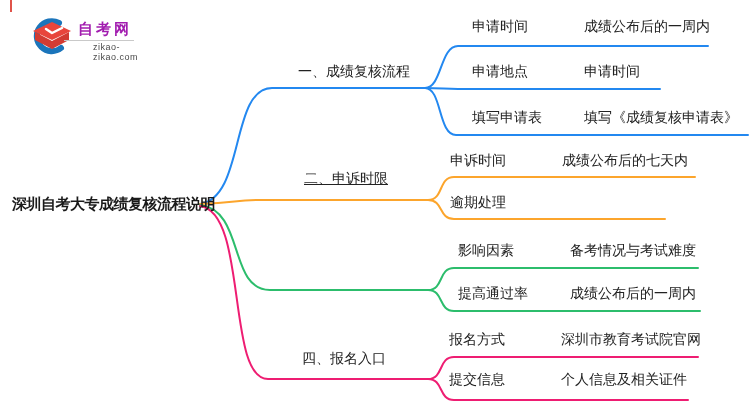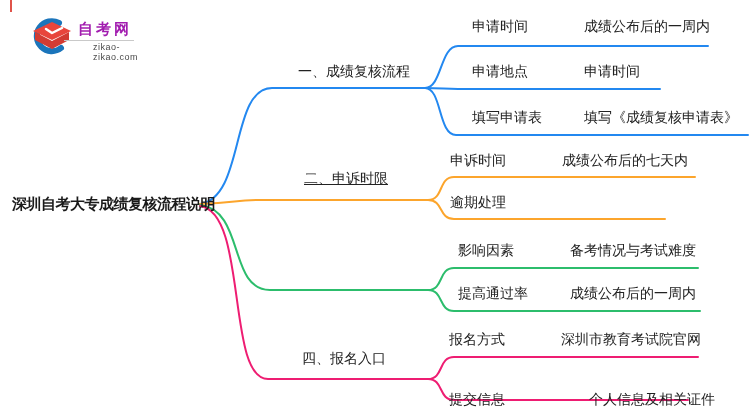--- a/index.html
+++ b/index.html
@@ -100,18 +100,18 @@
   <div class="node crow" style="left:458px;top:283px;">
     <span class="clabel">提高通过率</span>
     <span class="cvalue">成绩公布后的一周内</span>
   </div>
 
   <div class="node blabel" style="left:302px;top:348px;">四、报名入口</div>
   <div class="node crow" style="left:449px;top:329px;">
     <span class="clabel">报名方式</span>
     <span class="cvalue">深圳市教育考试院官网</span>
   </div>
-  <div class="node crow" style="left:449px;top:389px;gap:28px;">
+  <div class="node crow" style="left:449px;top:369px;">
     <span class="clabel">提交信息</span>
     <span class="cvalue">个人信息及相关证件</span>
   </div>
 
 </div>
 
 </body></html>

